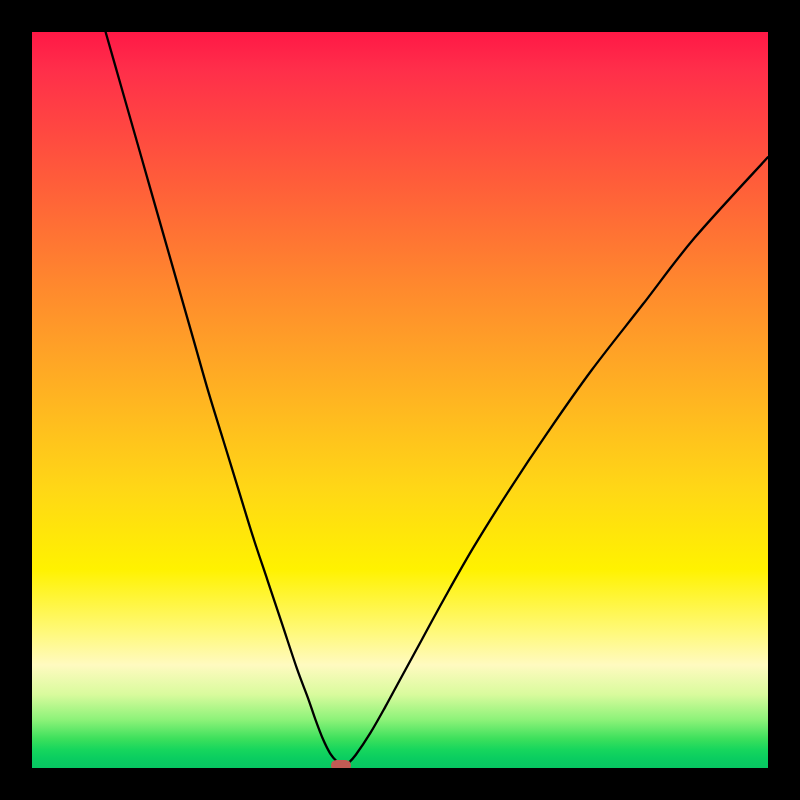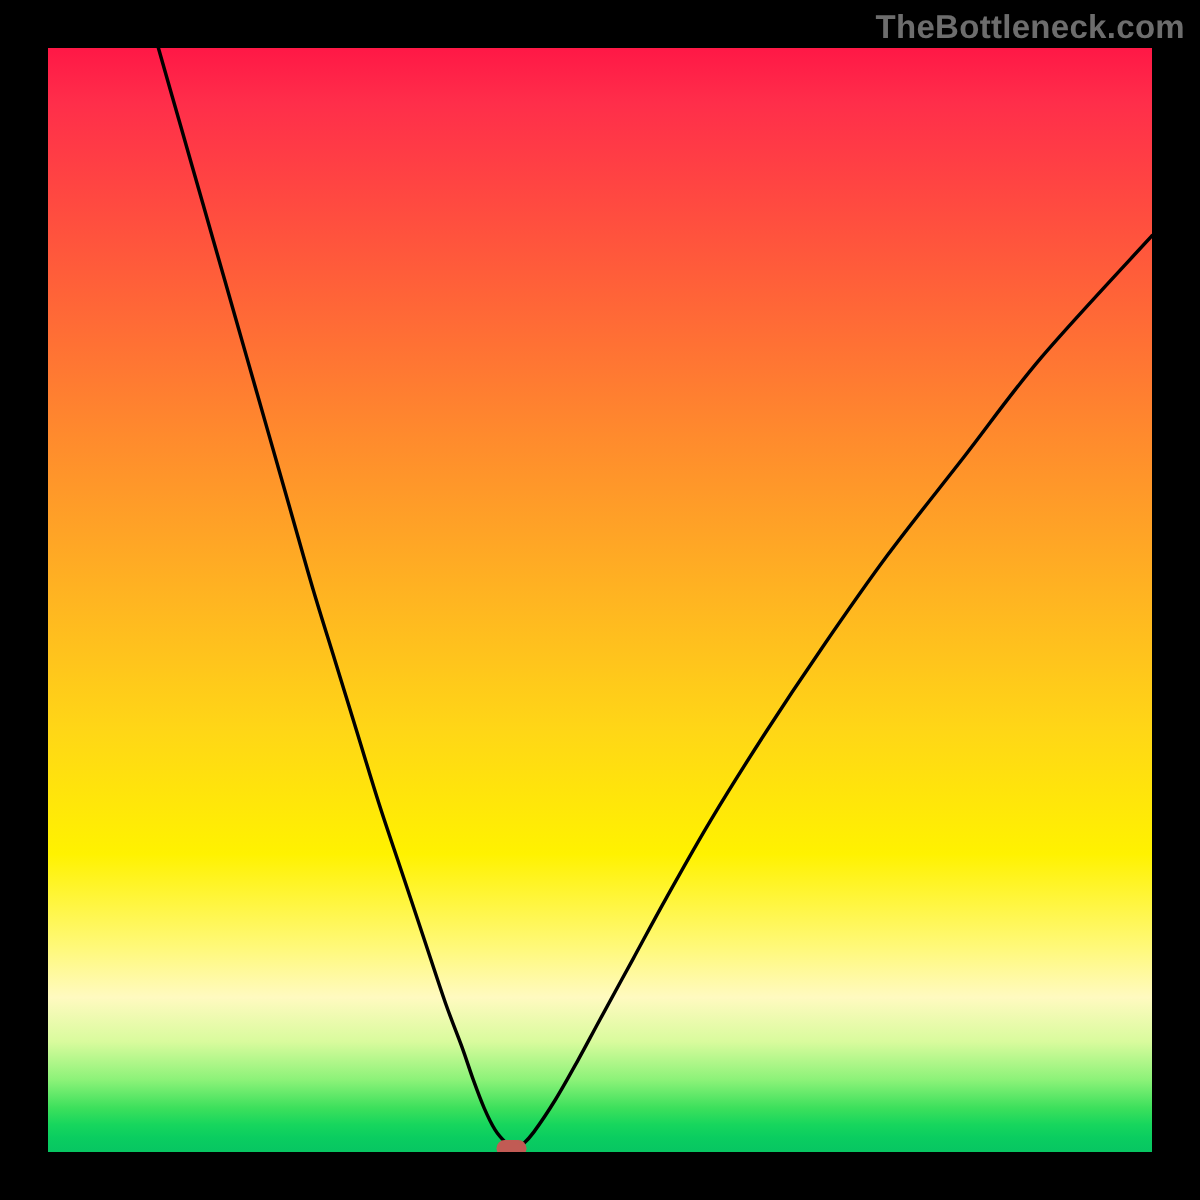--- a/index.html
+++ b/index.html
@@ -81,14 +81,13 @@
 <body>
 
 <div class="frame">
   <div class="plot">
     <div class="gradient"></div>
     <svg class="curve" viewBox="0 0 736 736" preserveAspectRatio="none">
       <path id="curve-path" d="M 73.60 0.00 C 76.05 8.59, 83.41 34.35, 88.32 51.52 C 93.23 68.69, 98.13 85.87, 103.04 103.04 C 107.95 120.21, 112.85 137.39, 117.76 154.56 C 122.67 171.73, 127.57 188.91, 132.48 206.08 C 137.39 223.25, 142.29 240.43, 147.20 257.60 C 152.11 274.77, 157.01 291.95, 161.92 309.12 C 166.83 326.29, 171.73 344.08, 176.64 360.64 C 181.55 377.20, 186.45 392.53, 191.36 408.48 C 196.27 424.43, 201.17 440.37, 206.08 456.32 C 210.99 472.27, 215.89 488.83, 220.80 504.16 C 225.71 519.49, 230.61 533.60, 235.52 548.32 C 240.43 563.04, 245.33 577.76, 250.24 592.48 C 255.15 607.20, 260.67 624.37, 264.96 636.64 C 269.25 648.91, 272.93 657.62, 276.00 666.08 C 279.07 674.54, 280.91 680.68, 283.36 687.42 C 285.81 694.17, 288.27 700.92, 290.72 706.56 C 293.17 712.20, 295.63 717.35, 298.08 721.28 C 300.53 725.21, 303.60 728.21, 305.44 730.11 C 307.28 732.01, 307.89 732.26, 309.12 732.69 C 310.35 733.12, 311.57 732.99, 312.80 732.69 C 314.03 732.38, 314.64 732.50, 316.48 730.85 C 318.32 729.19, 320.16 727.78, 323.84 722.75 C 327.52 717.72, 333.65 708.65, 338.56 700.67 C 343.47 692.70, 348.37 683.74, 353.28 674.91 C 358.19 666.08, 361.87 658.97, 368.00 647.68 C 374.13 636.39, 382.72 620.69, 390.08 607.20 C 397.44 593.71, 403.57 582.05, 412.16 566.72 C 420.75 551.39, 430.56 533.60, 441.60 515.20 C 452.64 496.80, 466.13 475.33, 478.40 456.32 C 490.67 437.31, 501.71 420.75, 515.20 401.12 C 528.69 381.49, 543.41 360.03, 559.36 338.56 C 575.31 317.09, 593.71 294.40, 610.88 272.32 C 628.05 250.24, 641.55 230.61, 662.40 206.08 C 683.25 181.55, 723.73 138.61, 736.00 125.12" fill="none" stroke="#000" stroke-width="2.3" stroke-linejoin="round" stroke-linecap="round"></path>
     </svg>
     <div id="min-marker" class="marker" style="left: 299.12px; top: 728.292px;"></div>
   </div>
-  <div class="watermark">TheBottleneck.com</div>
 </div>
 
 </body></html>

